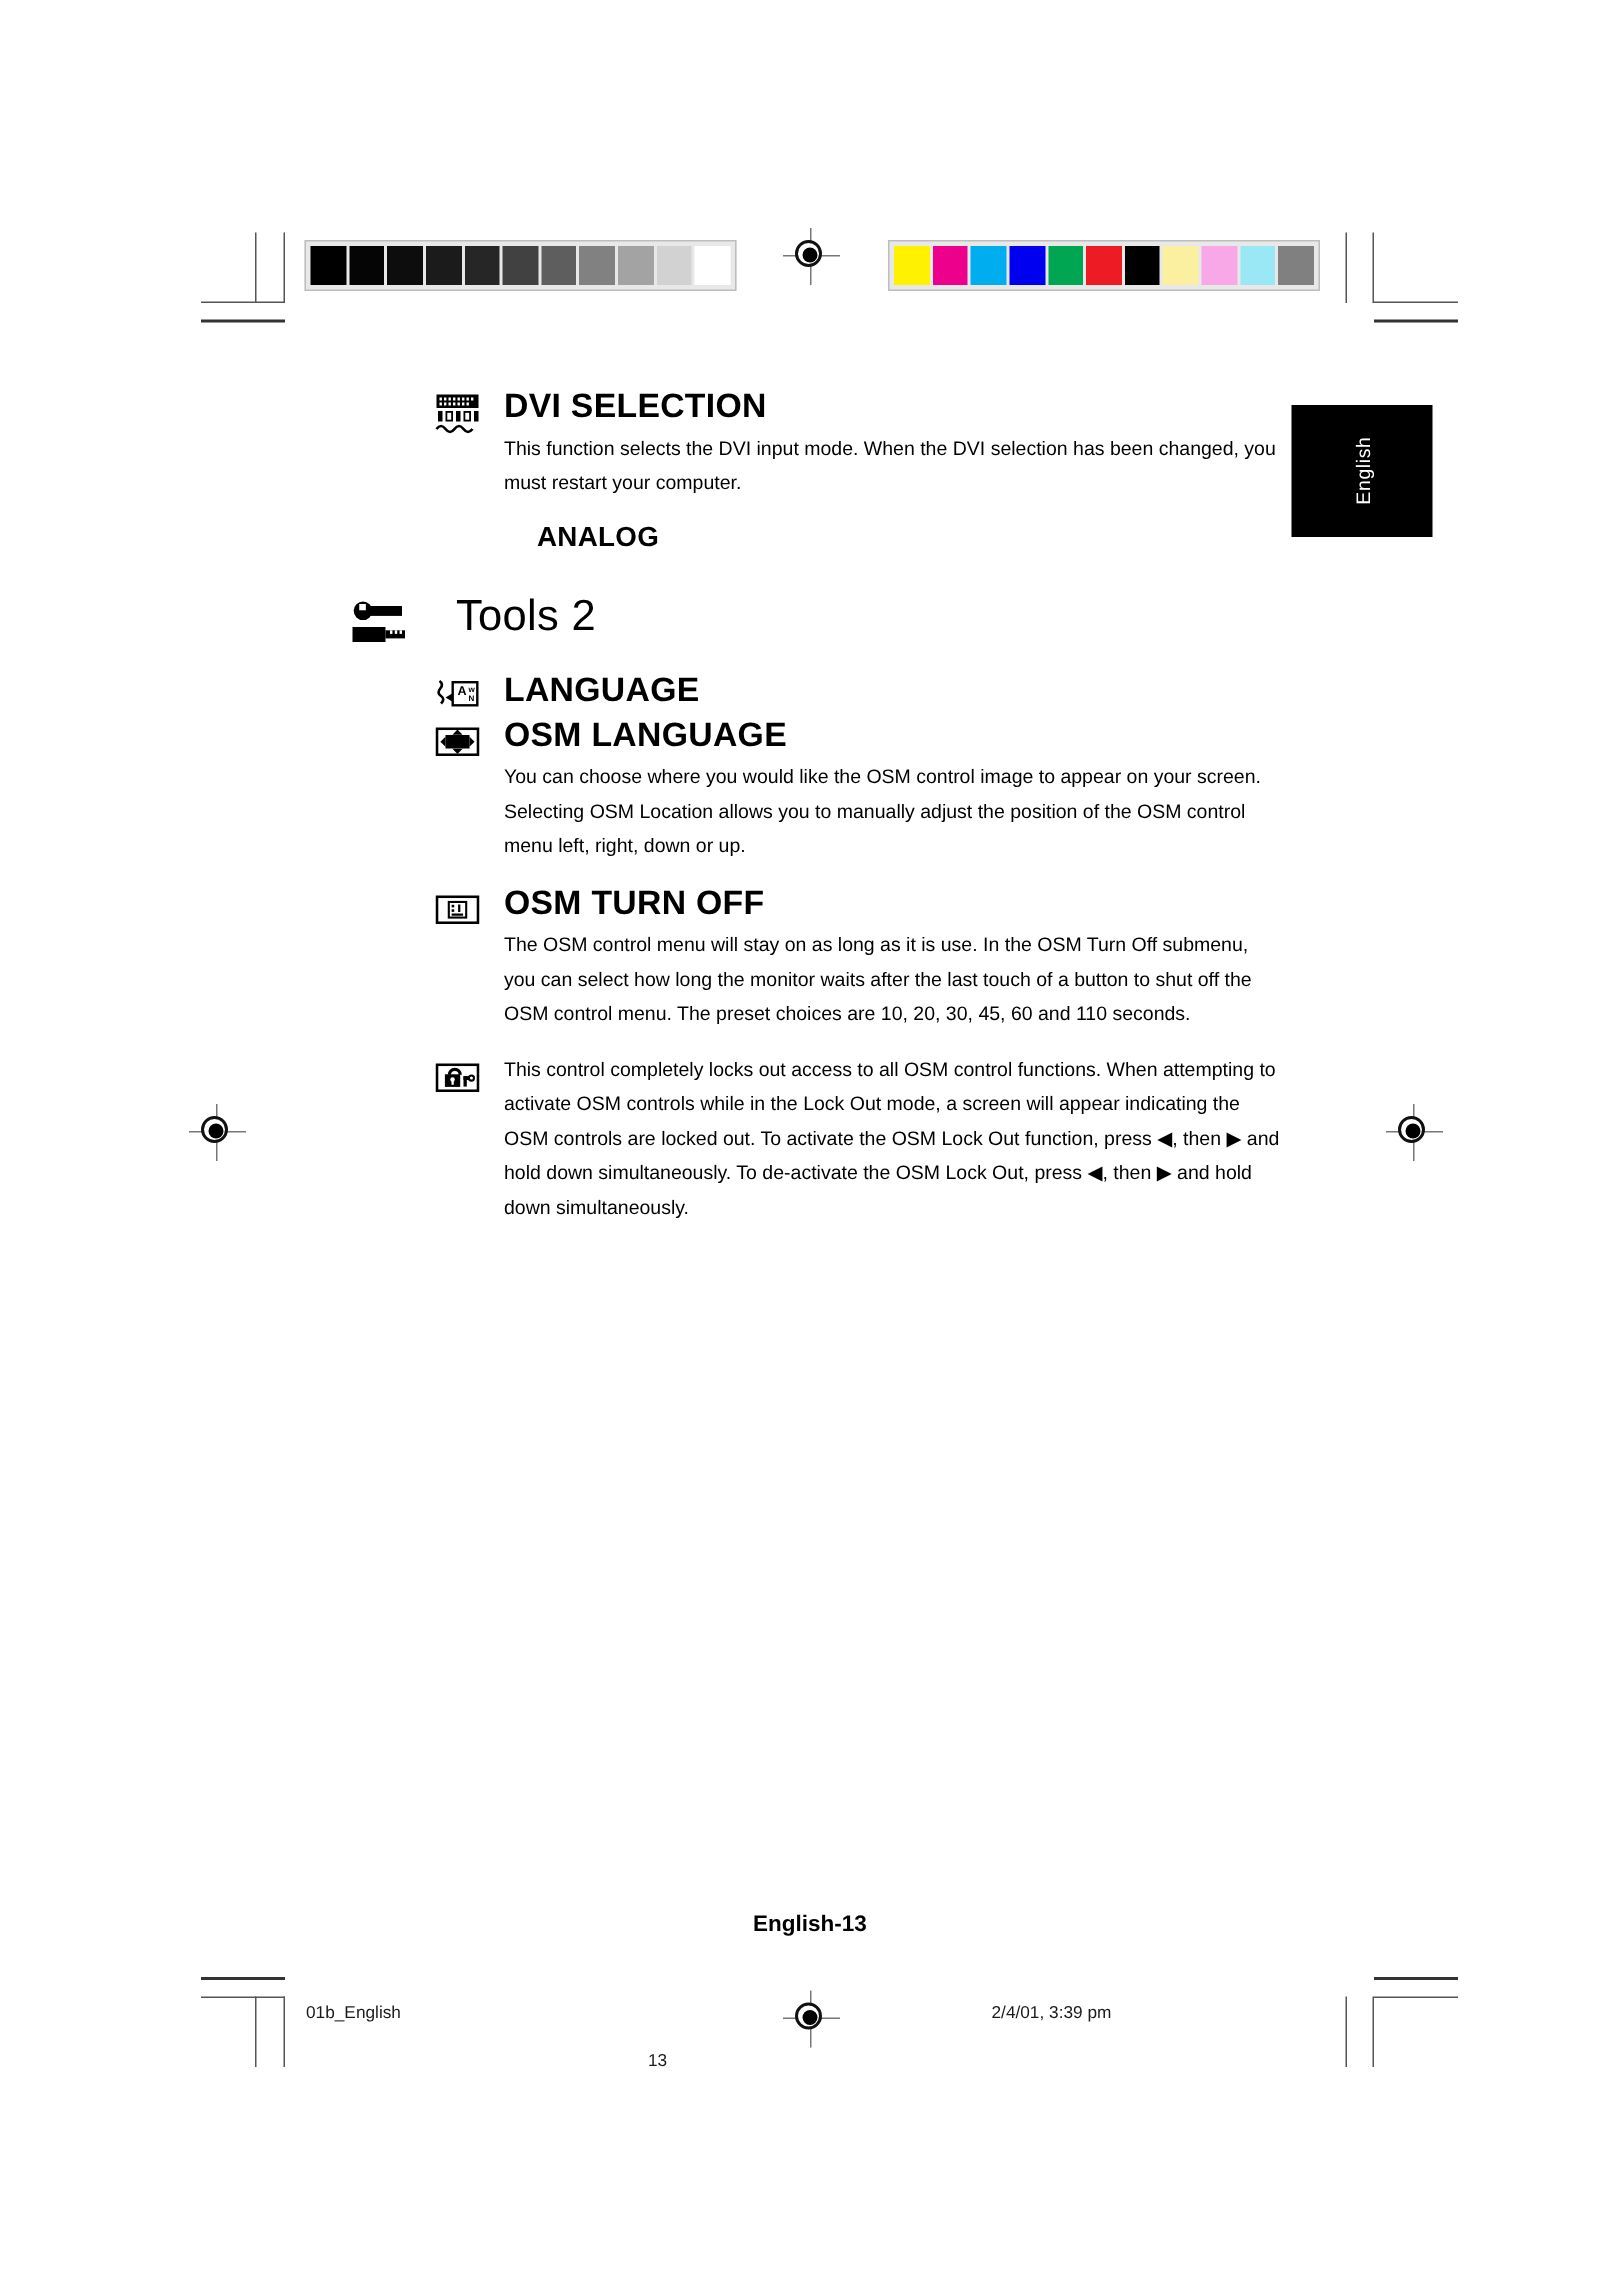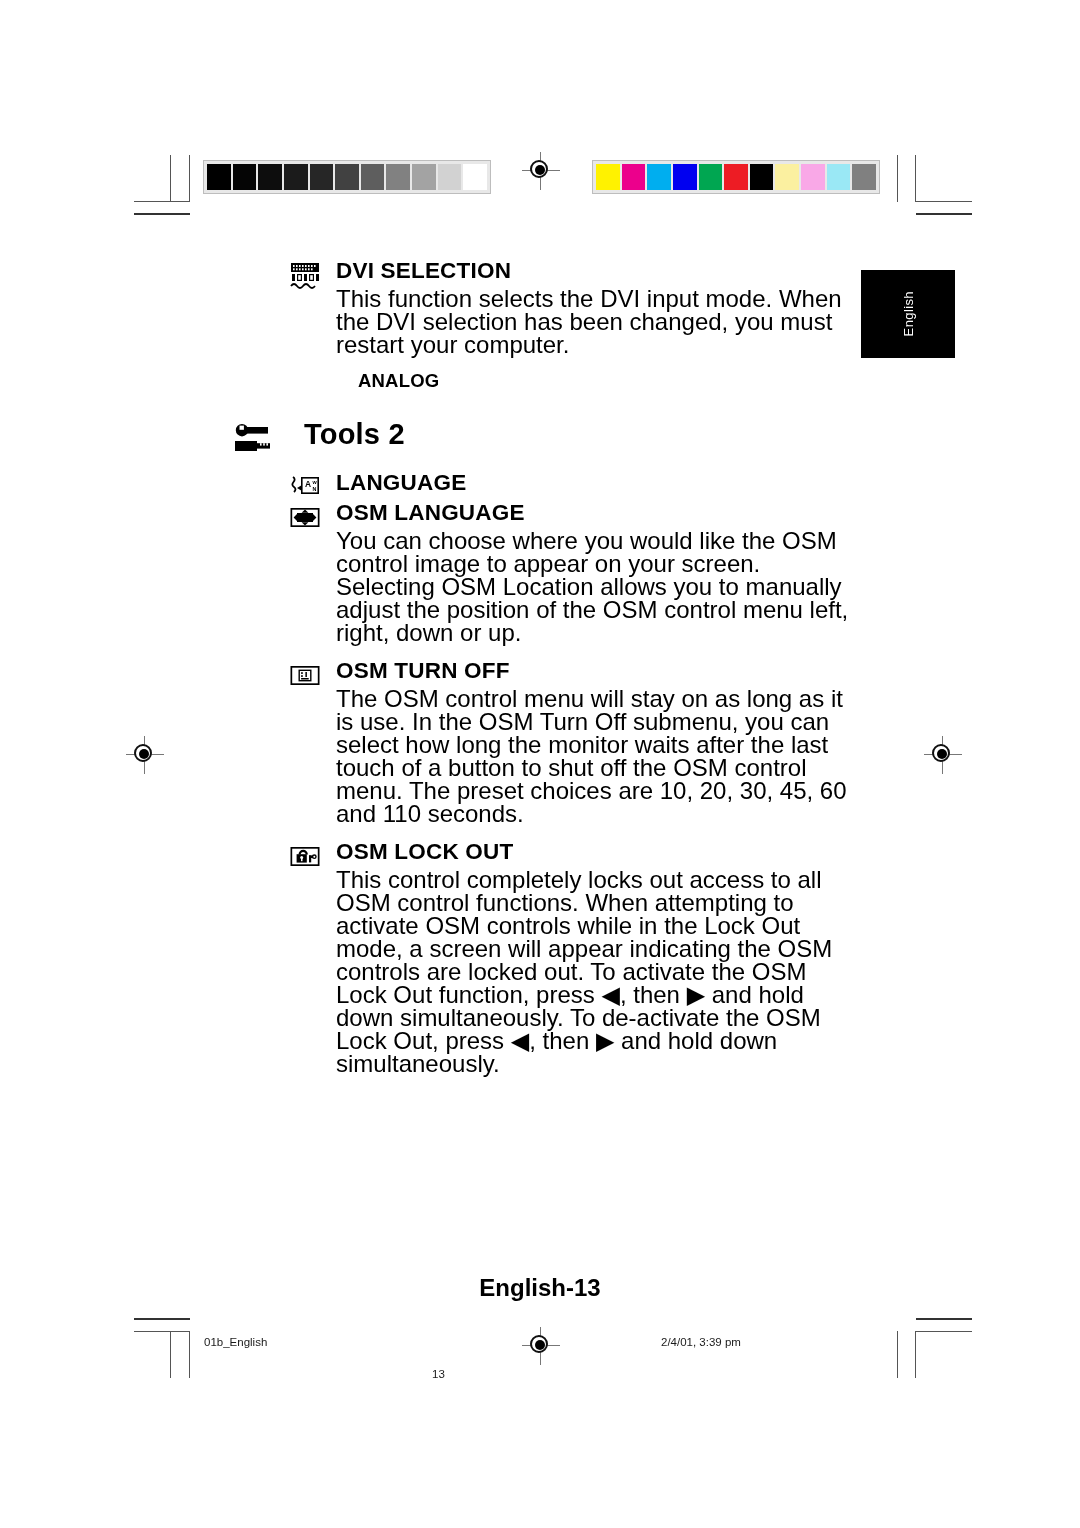--- a/index.html
+++ b/index.html
@@ -92,21 +92,21 @@
   }
   .sec-body { margin-left: 60px; }
 
   h2.sec-title {
     font-size: 22.5px;
     font-weight: bold;
     margin: 0 0 3px 0;
     letter-spacing: 0.2px;
   }
   p.sec-text {
-    font-size: 24px;
+    font-size: 13px;
     line-height: 23px;
     margin: 0 0 14px 0;
   }
   .subsection { margin-left: 22px; }
   h3.sub-title {
     font-size: 18.5px;
     font-weight: bold;
     margin: 0 0 2px 0;
     letter-spacing: 0.2px;
   }
@@ -126,31 +126,31 @@
   .group-head .g-icon {
     position: absolute;
     left: -46px;
     top: 4px;
     width: 46px;
     height: 32px;
   }
   .group-head h1 {
     margin: 0;
     font-size: 29px;
-    font-weight: bold;
+    font-weight: normal;
     letter-spacing: 0.2px;
     padding-left: 28px;
   }
 
   
   .page-label {
     position: absolute;
     left: 0; right: 0;
     text-align: center;
-    font-size: 24px;
+    font-size: 15px;
     font-weight: bold;
   }
   .footer-line {
     position: absolute;
     font-size: 11.5px;
     color: #1a1a1a;
     white-space: nowrap;
   }
 </style>
 </head>
@@ -364,21 +364,20 @@
         <rect x="8.6" y="11.2" width="10.2" height="8.4" fill="#000"></rect>
         <circle cx="13.7" cy="14.6" r="1.5" fill="#fff"></circle>
         <rect x="13" y="15" width="1.5" height="3.2" fill="#fff"></rect>
         <rect x="21" y="12.4" width="6.4" height="2.6" fill="#000"></rect>
         <rect x="21" y="12.4" width="2.2" height="7" fill="#000"></rect>
         <circle cx="26.3" cy="13.7" r="2.4" fill="#000"></circle>
         <circle cx="26.3" cy="13.7" r="1" fill="#fff"></circle>
       </svg>
     </div>
     <div class="sec-body">
-      <h2 class="sec-title">OSM LOCK OUT</h2>
       <p class="sec-text">This control completely locks out access to all OSM control functions. When attempting to activate OSM controls while in the Lock Out mode, a screen will appear indicating the OSM controls are locked out. To activate the OSM Lock Out function, press ◀, then ▶ and hold down simultaneously. To de-activate the OSM Lock Out, press ◀, then ▶ and hold down simultaneously.</p>
     </div>
   </div>
 
 </div>
 
 <div class="page-label" style="top:1274px;">English-13</div>
 
 <div class="footer-line" style="left:204px; top:1336px;">01b_English</div>
 <div class="footer-line" style="left:432px; top:1336px;margin-top:32px;">13</div>

